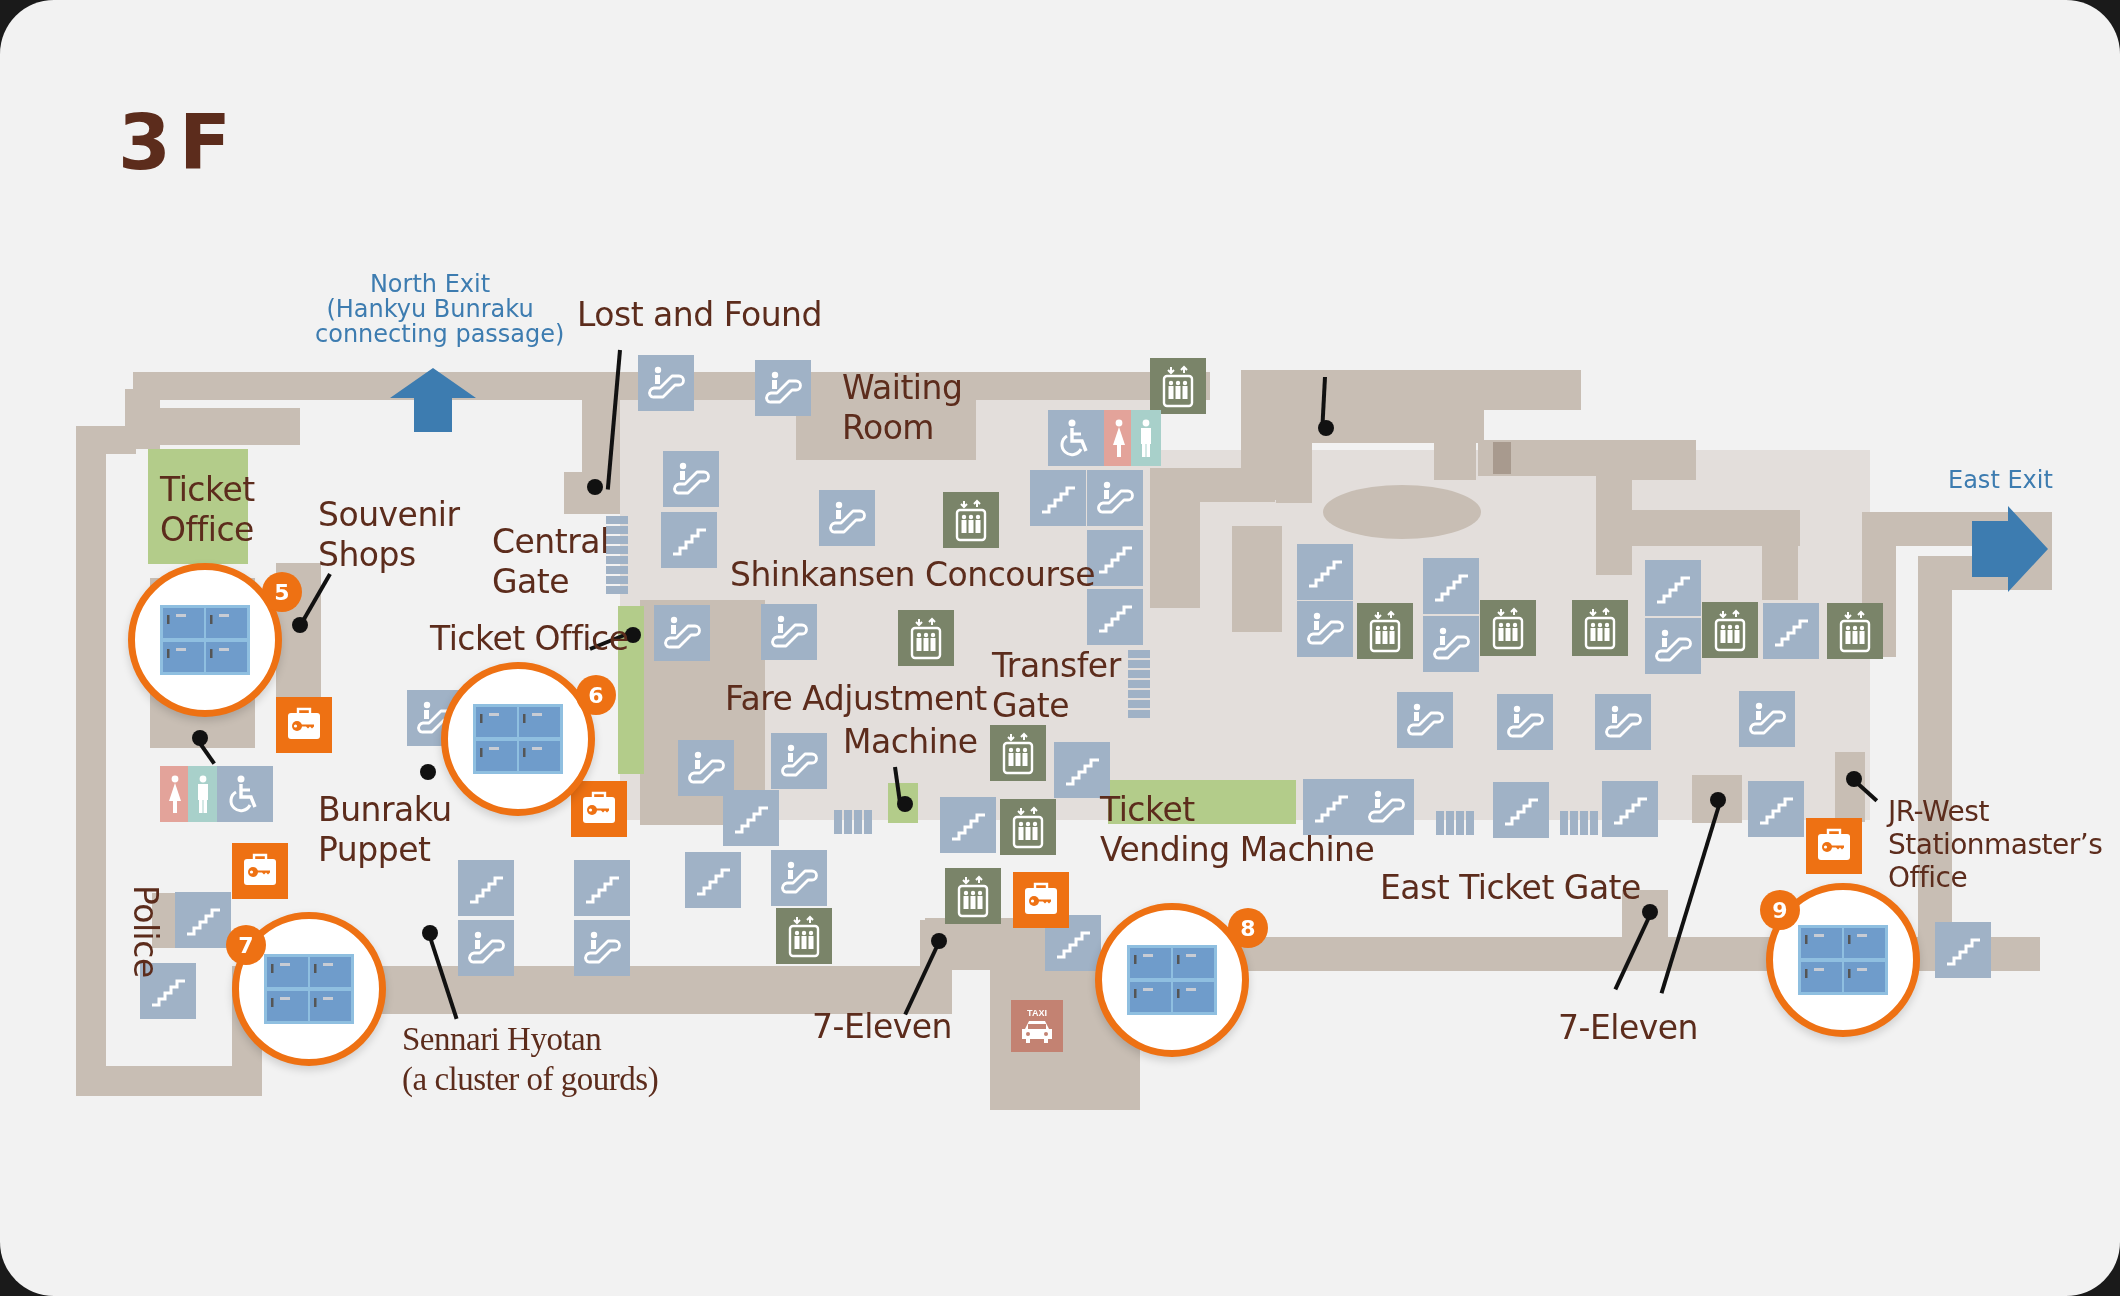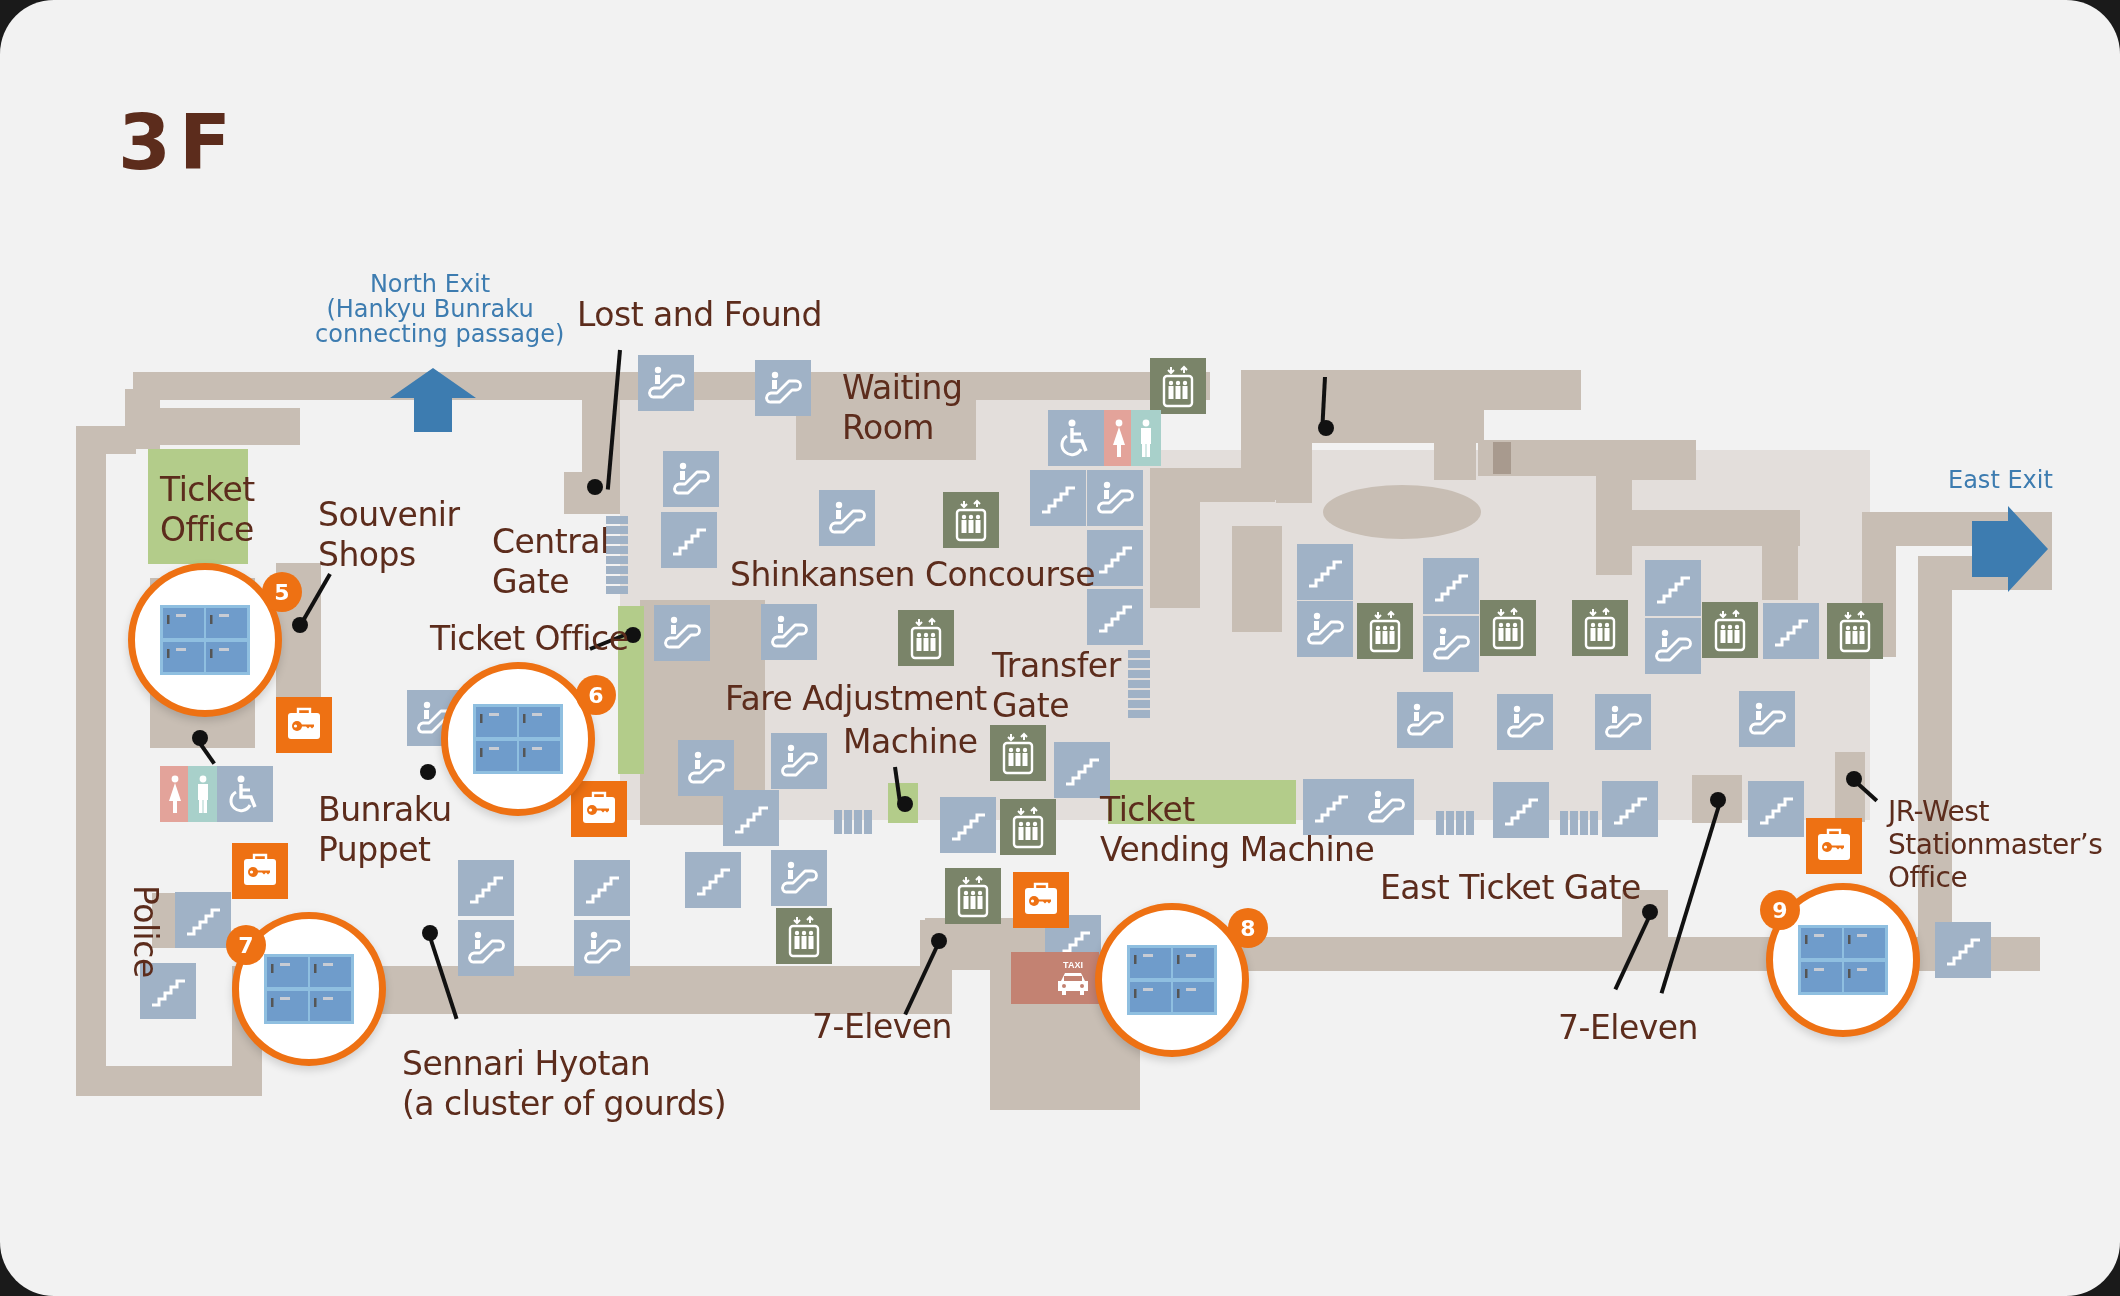--- a/index.html
+++ b/index.html
@@ -517,21 +517,21 @@
       <svg>
         <use href="#s-stair"></use>
       </svg>
     </div>
   <div class="ico stair" style="left:140px;top:963px;">
       <svg>
         <use href="#s-stair"></use>
       </svg>
     </div>
 
-  <div class="taxi" style="left:1011px;top:952px;padding-left:36px;">
+  <div class="taxi" style="left:1011px;top:1000px;">
     <span>TAXI</span>
     <svg width="34" height="26" viewBox="0 0 34 26">
         <path d="M5 11 l4-8 h16 l4 8 h3 v10 h-4 v4 h-4 v-4 h-14 v4 h-4 v-4 h-4 v-10z" fill="#fff"></path>
         <rect x="8" y="6" width="18" height="5" fill="#c38272"></rect>
         <circle cx="8" cy="16" r="2" fill="#c38272"></circle>
         <circle cx="26" cy="16" r="2" fill="#c38272"></circle>
       </svg>
   </div>
 
   <div class="locker-btn" style="left:276px;top:697px;">
@@ -645,21 +645,21 @@
   <div class="lbl" style="left:843px;top:722px;">Machine</div>
   <div class="lbl" style="left:1100px;top:790px;">
     <div>Ticket</div>
     <div>Vending Machine</div>
   </div>
   <div class="lbl" style="left:318px;top:790px;">
     <div>Bunraku</div>
     <div>Puppet</div>
   </div>
   <div class="lbl" style="left:112px;top:885px;transform:rotate(90deg);transform-origin:left top;left:165px;">Police</div>
-  <div class="lbl" style="left:402px;top:1044px;">
+  <div class="lbl" style="left:402px;top:1020px;font-family:Liberation Serif, serif;">
     <div>Sennari Hyotan</div>
     <div>(a cluster of gourds)</div>
   </div>
   <div class="lbl" style="left:812px;top:1007px;">7-Eleven</div>
   <div class="lbl" style="left:1380px;top:868px;">East Ticket Gate</div>
   <div class="lbl" style="left:1558px;top:1008px;">7-Eleven</div>
   <div class="lbl" style="left:1888px;top:795px;font-size:28px;line-height:1.18;">
     <div>JR-West</div>
     <div>Stationmaster’s</div>
     <div>Office</div>

